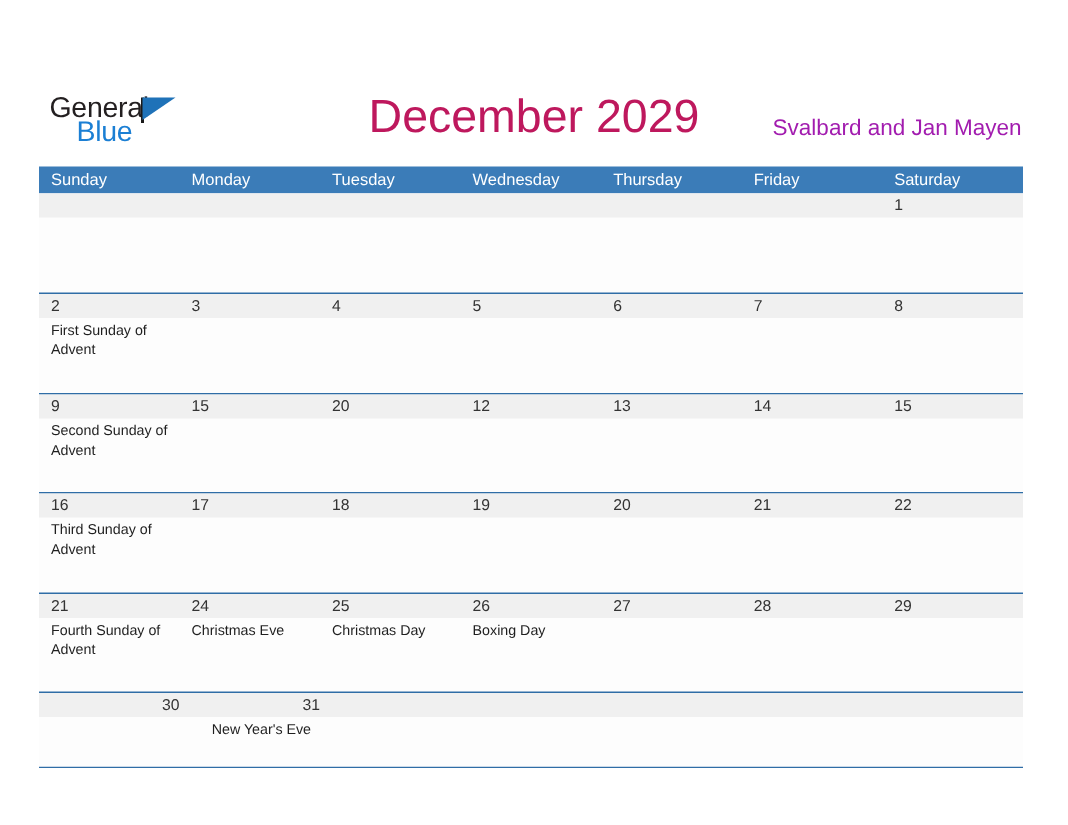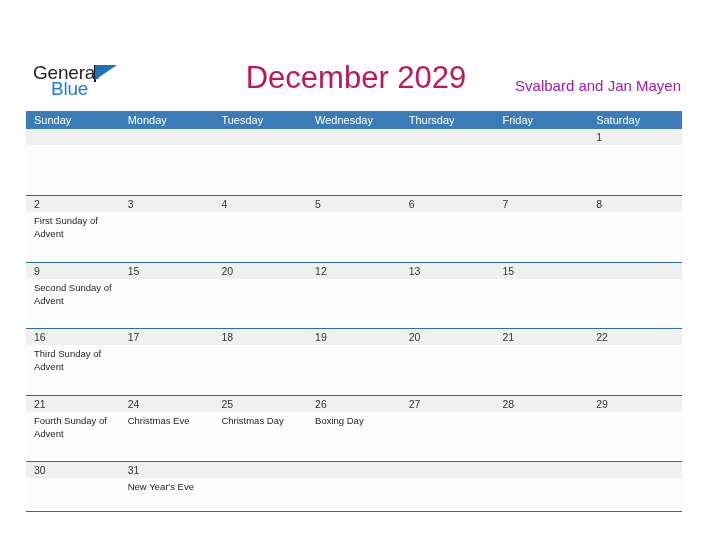--- a/index.html
+++ b/index.html
@@ -136,20 +136,21 @@
   }
   .week-row:first-of-type {
     border-top: none;
   }
   .week-row.first {
     height: 66px;
   }
   .week-row.last {
     height: 50px;
     border-bottom: none;
+    text-align: right;
   }
 
   .daynum-band {
     position: absolute;
     left: 0;
     top: 0;
     width: 656px;
     height: 16px;
     background: #f0f0f0;
   }
@@ -301,20 +302,23 @@
             <div class="day-cell">
               <span class="day-number">20</span>
             </div>
             <div class="day-cell">
               <span class="day-number">12</span>
             </div>
             <div class="day-cell">
               <span class="day-number">13</span>
             </div>
             <div class="day-cell">
+              <span class="day-number">14</span>
+            </div>
+            <div class="day-cell">
               <span class="day-number">15</span>
             </div>
           </div>
         </div>
         <div class="week-row">
           <div class="daynum-band"></div>
           <div class="day-cells">
             <div class="day-cell">
               <span class="day-number">16</span>
               <div class="day-events">

